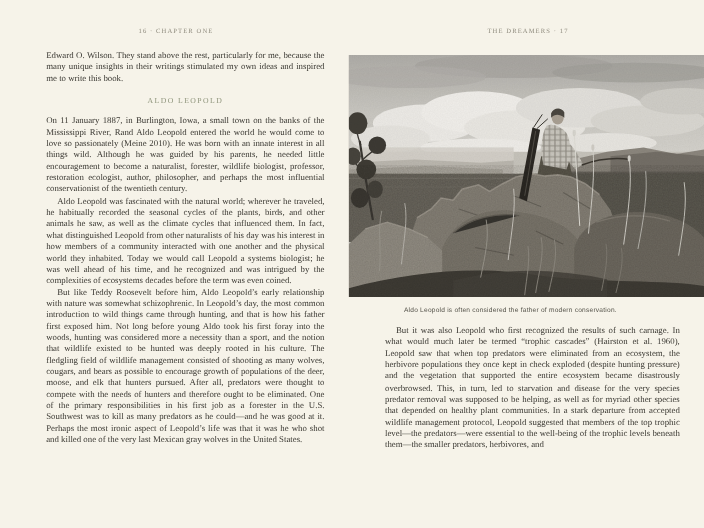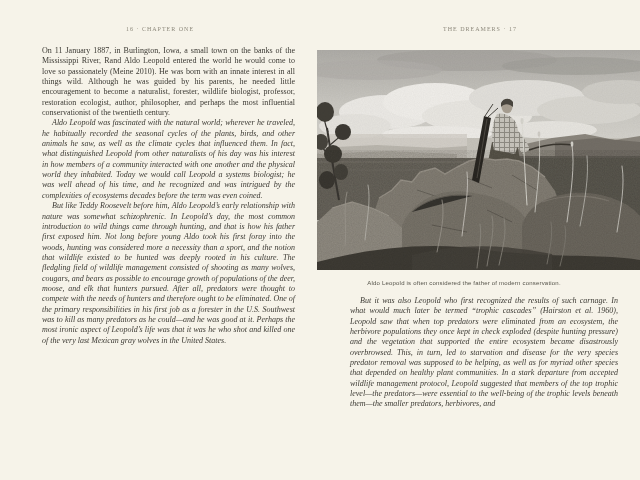--- a/index.html
+++ b/index.html
@@ -15,21 +15,21 @@
   }
   #left-running-head{left:0;}
   #right-running-head{left:320px;}
   .text-column{
     position:absolute;text-align:justify;
     font-size:8px;line-height:10.35px;color:#3b3933;
   }
   #left-column{left:42px;top:46px;width:253px;}
   #right-column{left:350px;top:296px;width:268px;}
   .text-column p{margin:0;}
-  .text-column p.indented{text-indent:10px;font-style:italic;}
+  .text-column p.indented{text-indent:10px;}
   .section-heading{
     text-align:center;font-weight:normal;
     color:#8f957c;font-size:7px;letter-spacing:1.3px;
     margin:10px 0 8px 0;text-transform:uppercase;
   }
   .photo-frame{
     position:absolute;left:317px;top:50px;width:323px;height:220px;
     overflow:hidden;background:#c9c7c1;
   }
   .photo-frame svg{display:block;width:100%;height:100%;}
@@ -40,20 +40,22 @@
   }
 </style>
 </head>
 <body>
 
 <div class="running-head" id="left-running-head">16 · CHAPTER ONE</div>
 
 <div class="running-head" id="right-running-head">THE DREAMERS · 17</div>
 
 <div class="text-column" id="left-column">
+  <p>Edward O. Wilson. They stand above the rest, particularly for me, because the many unique insights in their writings stimulated my own ideas and inspired me to write this book.</p>
+  <h2 class="section-heading">ALDO LEOPOLD</h2>
   <p>On 11 January 1887, in Burlington, Iowa, a small town on the banks of the Mississippi River, Rand Aldo Leopold entered the world he would come to love so passionately (Meine 2010). He was born with an innate interest in all things wild. Although he was guided by his parents, he needed little encouragement to become a naturalist, forester, wildlife biologist, professor, restoration ecologist, author, philosopher, and perhaps the most influential conservationist of the twentieth century.</p>
   <p class="indented">Aldo Leopold was fascinated with the natural world; wherever he traveled, he habitually recorded the seasonal cycles of the plants, birds, and other animals he saw, as well as the climate cycles that influenced them. In fact, what distinguished Leopold from other naturalists of his day was his interest in how members of a community interacted with one another and the physical world they inhabited. Today we would call Leopold a systems biologist; he was well ahead of his time, and he recognized and was intrigued by the complexities of ecosystems decades before the term was even coined.</p>
   <p class="indented">But like Teddy Roosevelt before him, Aldo Leopold’s early relationship with nature was somewhat schizophrenic. In Leopold’s day, the most common introduction to wild things came through hunting, and that is how his father first exposed him. Not long before young Aldo took his first foray into the woods, hunting was considered more a necessity than a sport, and the notion that wildlife existed to be hunted was deeply rooted in his culture. The fledgling field of wildlife management consisted of shooting as many wolves, cougars, and bears as possible to encourage growth of populations of the deer, moose, and elk that hunters pursued. After all, predators were thought to compete with the needs of hunters and therefore ought to be eliminated. One of the primary responsibilities in his first job as a forester in the U.S. Southwest was to kill as many predators as he could—and he was good at it. Perhaps the most ironic aspect of Leopold’s life was that it was he who shot and killed one of the very last Mexican gray wolves in the United States.</p>
 </div>
 
 <div class="photo-frame">
   <svg viewBox="0 0 323 220" preserveAspectRatio="none" xmlns="http://www.w3.org/2000/svg">
     <defs>
       <linearGradient id="skyg" x1="0" y1="0" x2="0" y2="1">
         <stop offset="0" stop-color="#aeaca7"></stop>

